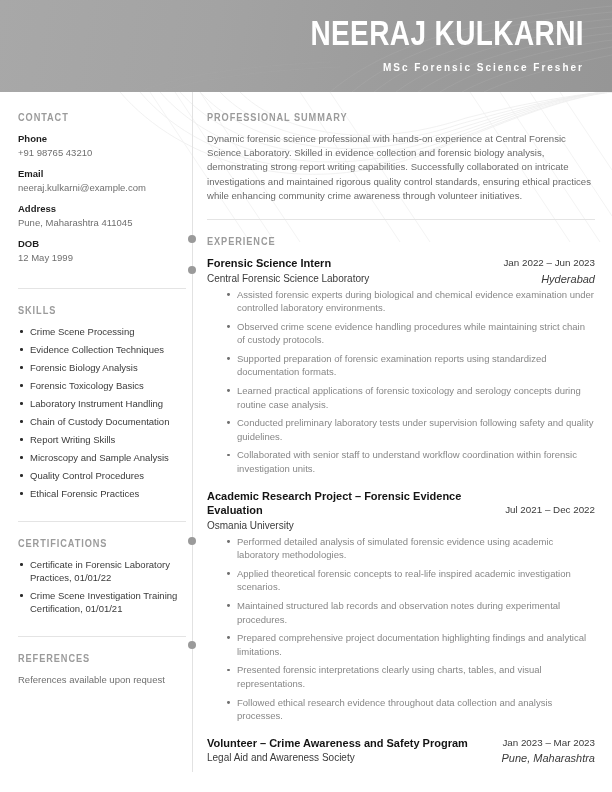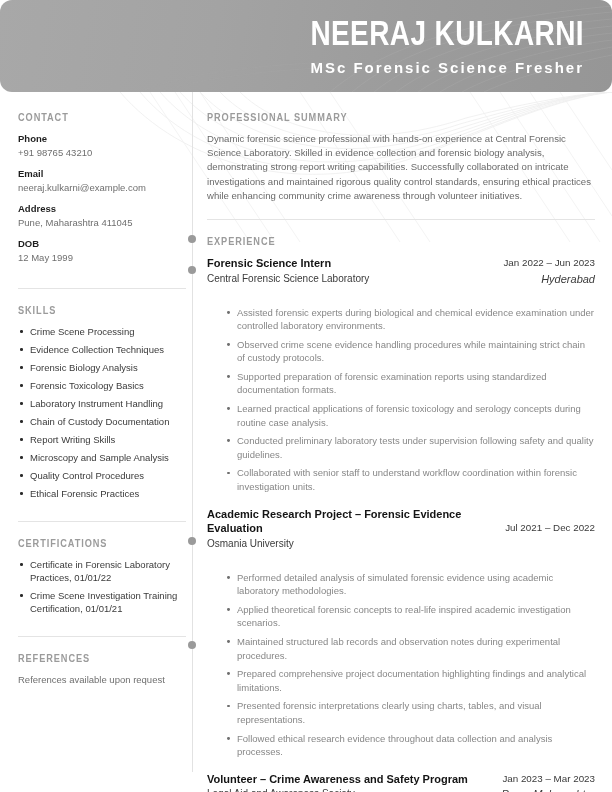--- a/index.html
+++ b/index.html
@@ -22,21 +22,20 @@
     background: #ffffff;
   }
 
   
   .header {
     position: relative;
     width: 612px;
     height: 92px;
     background: linear-gradient(100deg, #a8a8a8 0%, #a3a3a3 35%, #9c9c9c 65%, #969696 100%);
     overflow: hidden;
-    border-radius: 12px;
   }
   .header-swirl {
     position: absolute;
     inset: 0;
     opacity: 0.5;
     pointer-events: none;
   }
   .header-text {
     position: absolute;
     right: 28px;
@@ -48,21 +47,21 @@
     font-size: 35px;
     line-height: 38px;
     font-weight: 700;
     color: #ffffff;
     letter-spacing: 0.5px;
     transform: scaleX(0.80);
     transform-origin: right center;
     white-space: nowrap;
   }
   .subtitle {
-    font-size: 15px;
+    font-size: 10px;
     line-height: 20px;
     font-weight: 700;
     color: #ffffff;
     letter-spacing: 2.0px;
     margin-top: 6px;
     white-space: nowrap;
   }
 
   
   .body-swirl {
@@ -219,21 +218,21 @@
   }
   .exp-loc {
     font-size: 11px;
     color: #3a3a3a;
     line-height: 14px;
     margin-top: 1px;
     font-style: italic;
   }
   ul.exp-bullets {
     list-style: none;
-    margin: 20px 0 0 0;
+    margin: 2px 0 0 0;
     padding: 0 0 0 20px;
   }
   ul.exp-bullets li {
     position: relative;
     font-size: 9.5px;
     line-height: 13.6px;
     color: #878787;
     margin-bottom: 5px;
     padding-left: 10px;
   }

